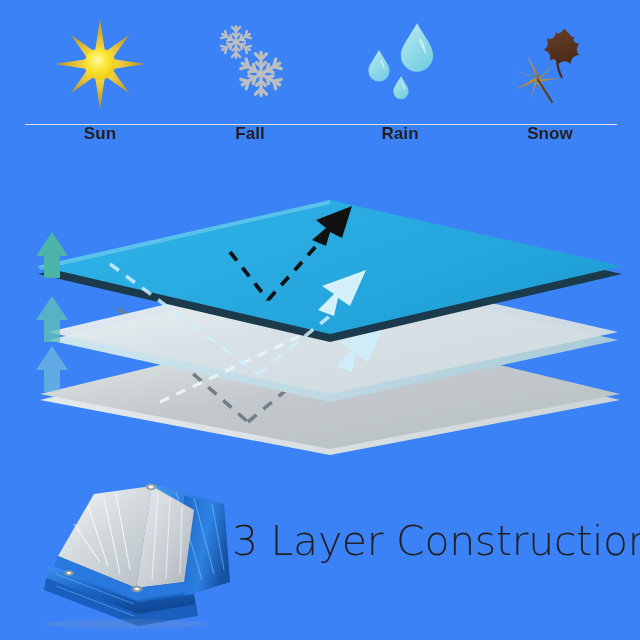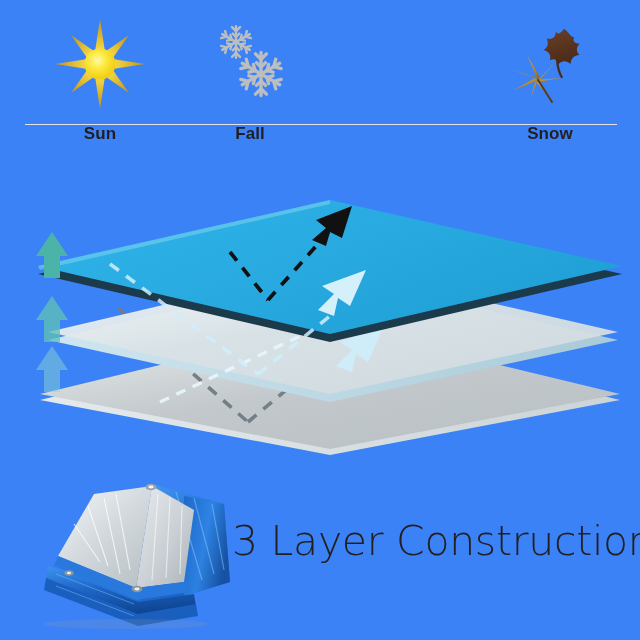--- a/index.html
+++ b/index.html
@@ -212,20 +212,47 @@
               <use href="#flake"></use>
             </g>
           <g transform="translate(63,62) scale(0.98)">
               <use href="#flake"></use>
             </g>
         </svg>
       </div>
       <div class="weather-label">Fall</div>
     </div>
 
+    <div class="weather-cell" style="left:320px;">
+      <div class="weather-icon-box">
+        <svg width="104" height="104" viewBox="0 0 104 104">
+          <defs>
+            <linearGradient id="dropG" x1="0.2" y1="0" x2="0.85" y2="1">
+              <stop offset="0%" stop-color="#b8e8f2"></stop>
+              <stop offset="55%" stop-color="#8ed8e8"></stop>
+              <stop offset="100%" stop-color="#72cde2"></stop>
+            </linearGradient>
+            <g id="drop">
+              <path d="M0,-26 C 9,-10 17,-2 17,8 A 17,17 0 0 1 -17,8 C -17,-2 -9,-10 0,-26 Z" fill="url(#dropG)"></path>
+              <path d="M4,-10 C 8,-3 10,2 9,7 C 7,2 4,-3 2,-8 Z" fill="#ffffff" opacity="0.55"></path>
+            </g>
+          </defs>
+          <g transform="translate(69,36) scale(0.95)">
+              <use href="#drop"></use>
+            </g>
+          <g transform="translate(31,54) scale(0.62)">
+              <use href="#drop"></use>
+            </g>
+          <g transform="translate(53,76) scale(0.45)">
+              <use href="#drop"></use>
+            </g>
+        </svg>
+      </div>
+      <div class="weather-label">Rain</div>
+    </div>
 
     <div class="weather-cell" style="left:470px;">
       <div class="weather-icon-box">
         <svg width="104" height="104" viewBox="0 0 104 104">
           <defs>
             <linearGradient id="leafGold" x1="0" y1="0" x2="1" y2="1">
               <stop offset="0%" stop-color="#d6a53a"></stop>
               <stop offset="60%" stop-color="#b8862a"></stop>
               <stop offset="100%" stop-color="#8a5f1c"></stop>
             </linearGradient>

